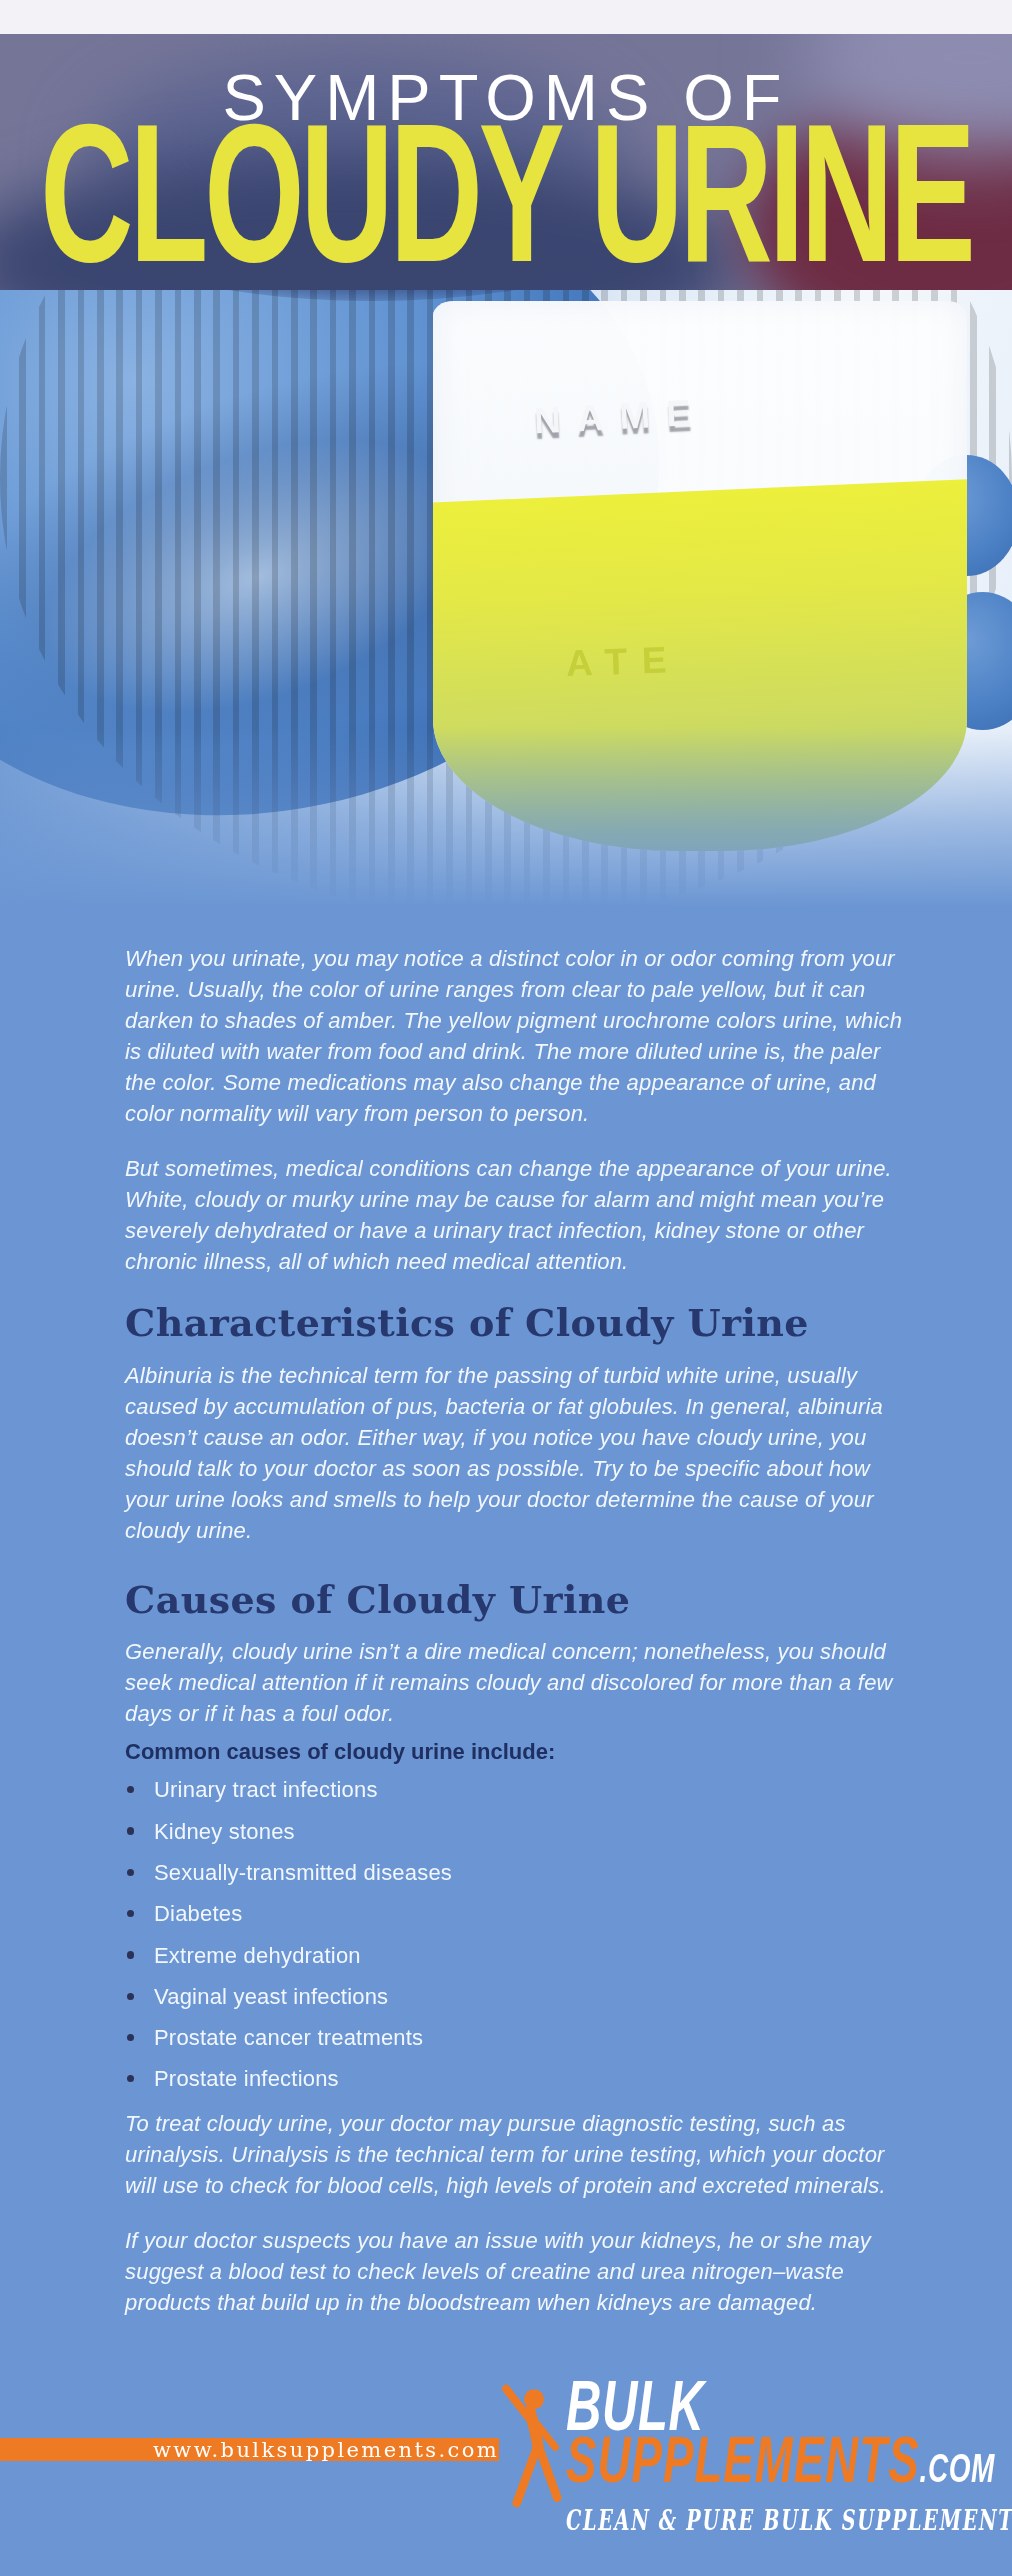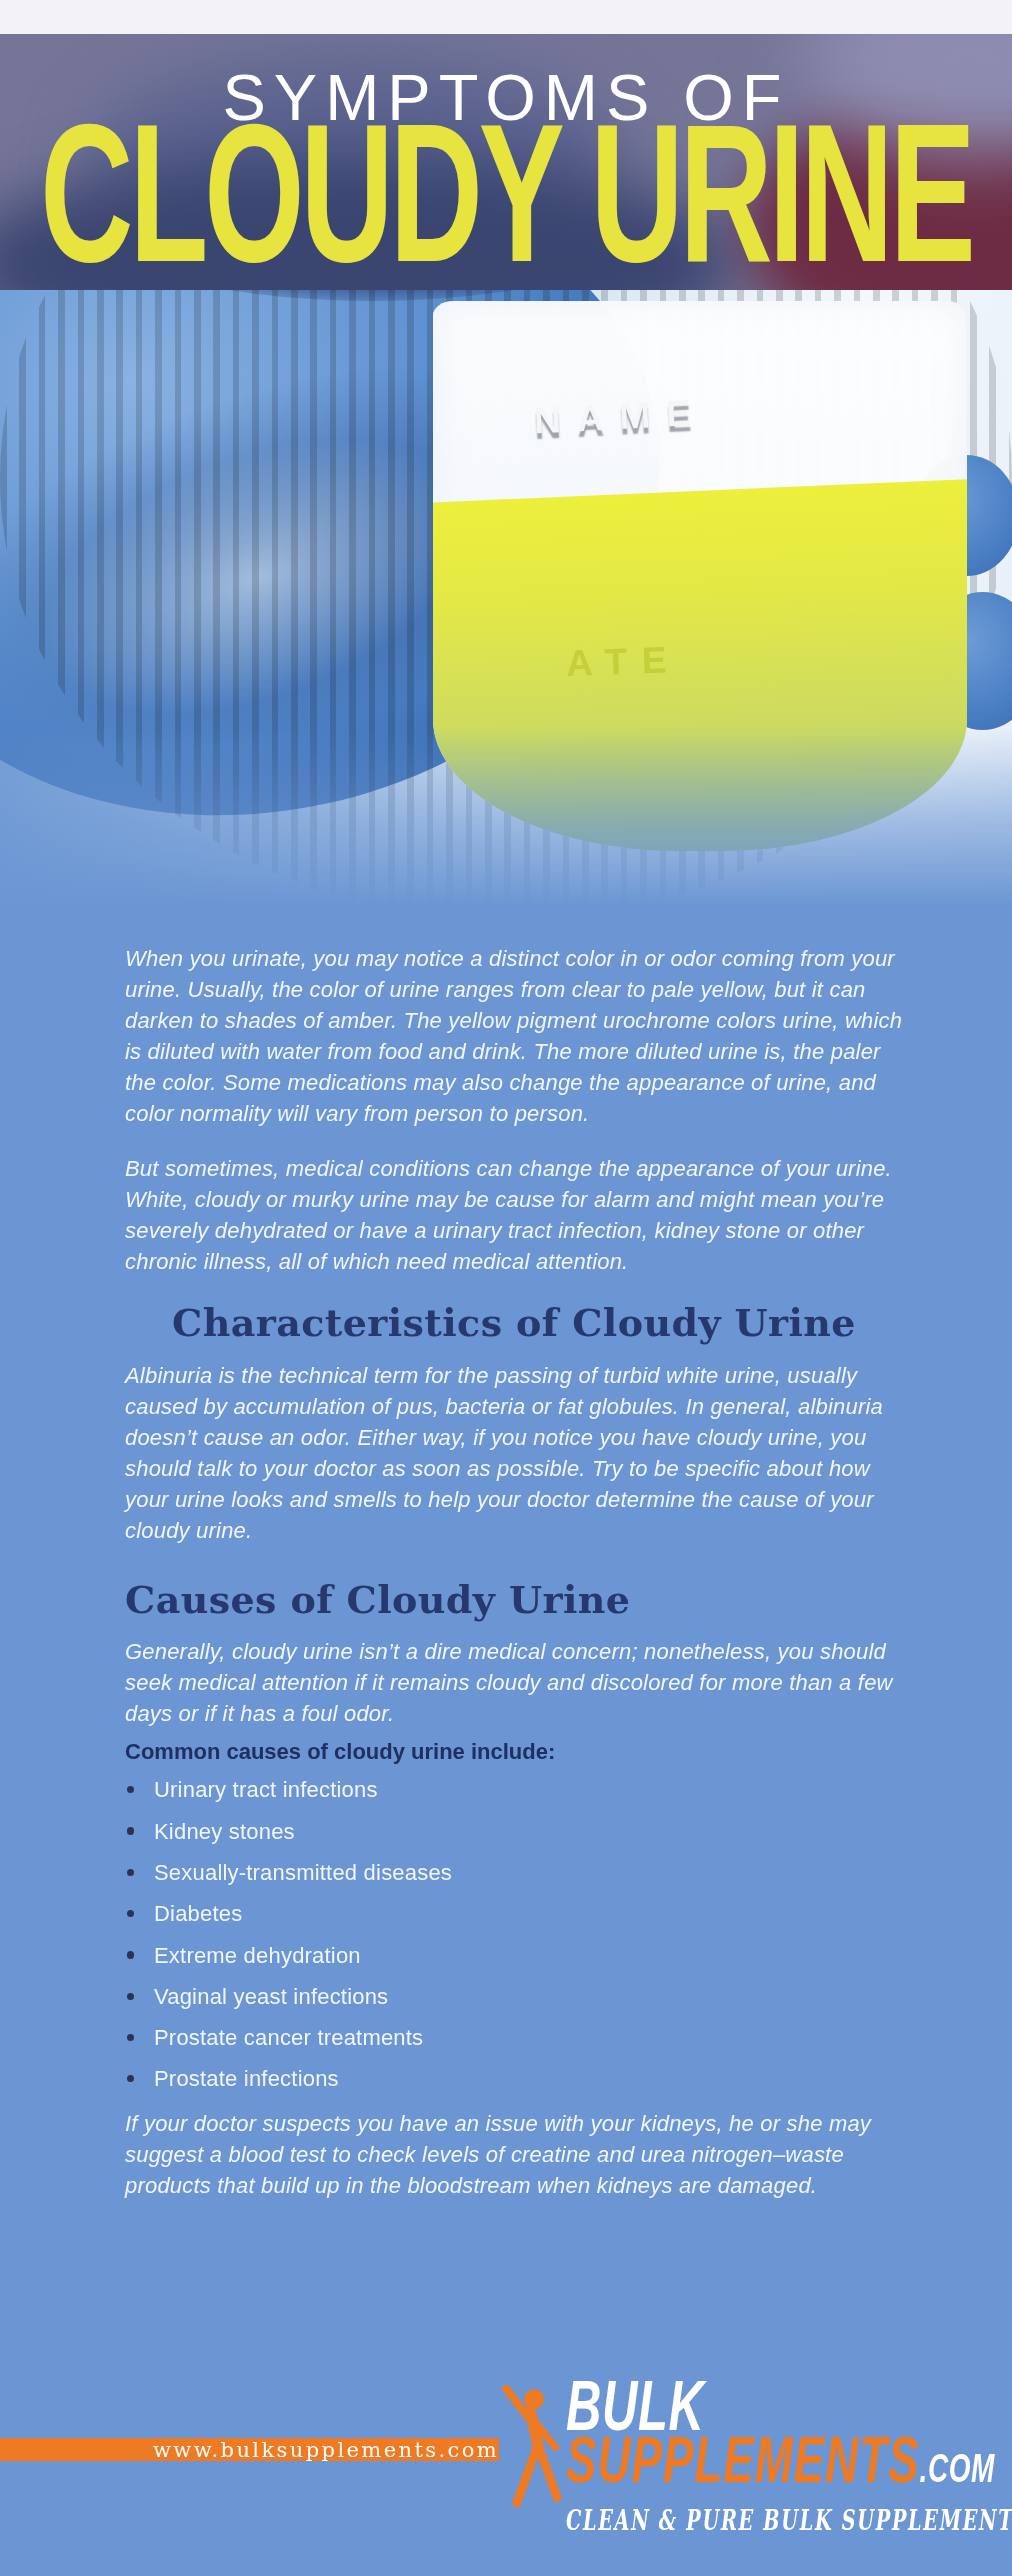--- a/index.html
+++ b/index.html
@@ -56,21 +56,21 @@
   .t1{position:absolute;top:31px;left:0;width:100%;margin:0;text-align:center;
       font-size:65px;font-weight:400;letter-spacing:8px;color:#ffffff;line-height:1;}
   .t2{position:absolute;top:61px;left:0;width:100%;text-align:center;
       font-size:129px;font-weight:700;letter-spacing:-4px;color:#e7e43f;line-height:1;
       transform:scaleY(1.52);transform-origin:top center;white-space:nowrap;}
 
   
   .content{position:absolute;left:125px;top:943px;width:778px;}
   .content h2{font-family:"DejaVu Serif","Liberation Serif",serif;font-weight:bold;
       font-size:38px;line-height:44px;color:#27386e;margin:0 0 21px;letter-spacing:0.4px;}
-  .content h2.gap2{margin-top:24px;margin-bottom:14.6px;text-align:center;}
+  .content h2.gap2{margin-top:24px;margin-bottom:14.6px;}
   .content h2.gap3{margin-top:32px;margin-bottom:14.6px;}
   .content p{font-size:22px;line-height:31px;color:#f2f7fd;margin:0 0 24px;letter-spacing:0.2px;font-style:italic;}
   .content p.tight{margin-bottom:6.5px;}
   .lead{font-size:22px;line-height:31px;font-weight:bold;color:#202f62;margin:0 0 9.7px;}
   .causes{list-style:none;margin:0 0 14.6px;padding:0;}
   .causes li{position:relative;padding-left:29px;margin-bottom:13.8px;
       font-size:22px;line-height:27.5px;color:#f2f7fd;letter-spacing:0.2px;}
   .causes .dot{position:absolute;left:1.6px;top:9.7px;width:7.3px;height:7.3px;border-radius:50%;
       background:#2c3156;}
 
@@ -141,20 +141,21 @@
       <ul class="causes">
         <li><span class="dot"></span><span>Urinary tract infections</span></li>
         <li><span class="dot"></span><span>Kidney stones</span></li>
         <li><span class="dot"></span><span>Sexually-transmitted diseases</span></li>
         <li><span class="dot"></span><span>Diabetes</span></li>
         <li><span class="dot"></span><span>Extreme dehydration</span></li>
         <li><span class="dot"></span><span>Vaginal yeast infections</span></li>
         <li><span class="dot"></span><span>Prostate cancer treatments</span></li>
         <li><span class="dot"></span><span>Prostate infections</span></li>
       </ul>
+      <p>To treat cloudy urine, your doctor may pursue diagnostic testing, such as urinalysis. Urinalysis is the technical term for urine testing, which your doctor will use to check for blood cells, high levels of protein and excreted minerals.</p>
       <p>If your doctor suspects you have an issue with your kidneys, he or she may suggest a blood test to check levels of creatine and urea nitrogen–waste products that build up in the bloodstream when kidneys are damaged.</p>
     </section>
 
   </main>
 
   <footer>
     <div class="url-bar">
       <span>www.bulksupplements.com</span>
     </div>
     <div class="logo">

